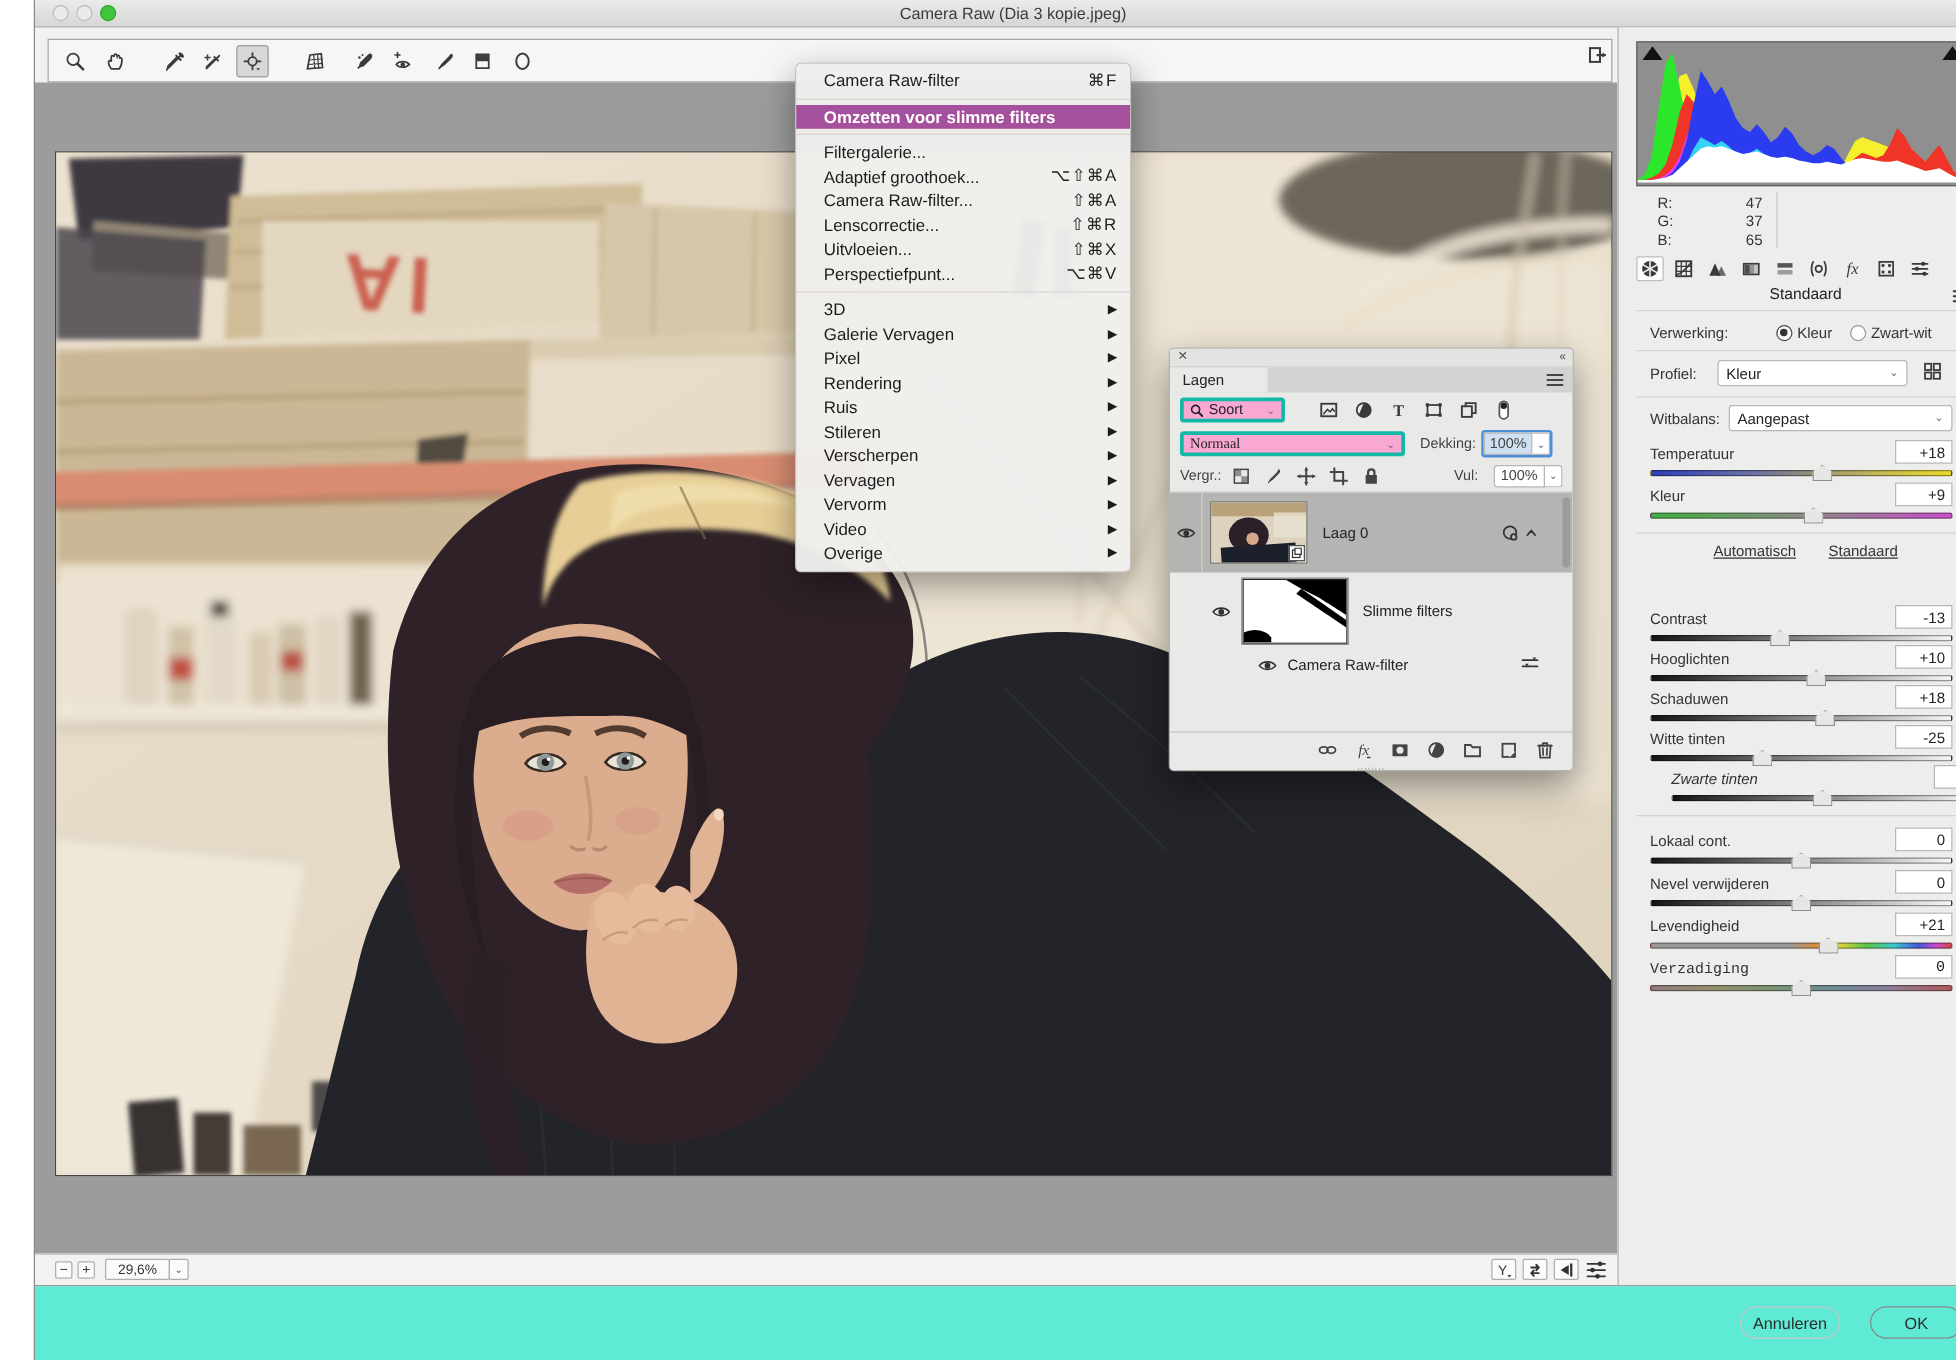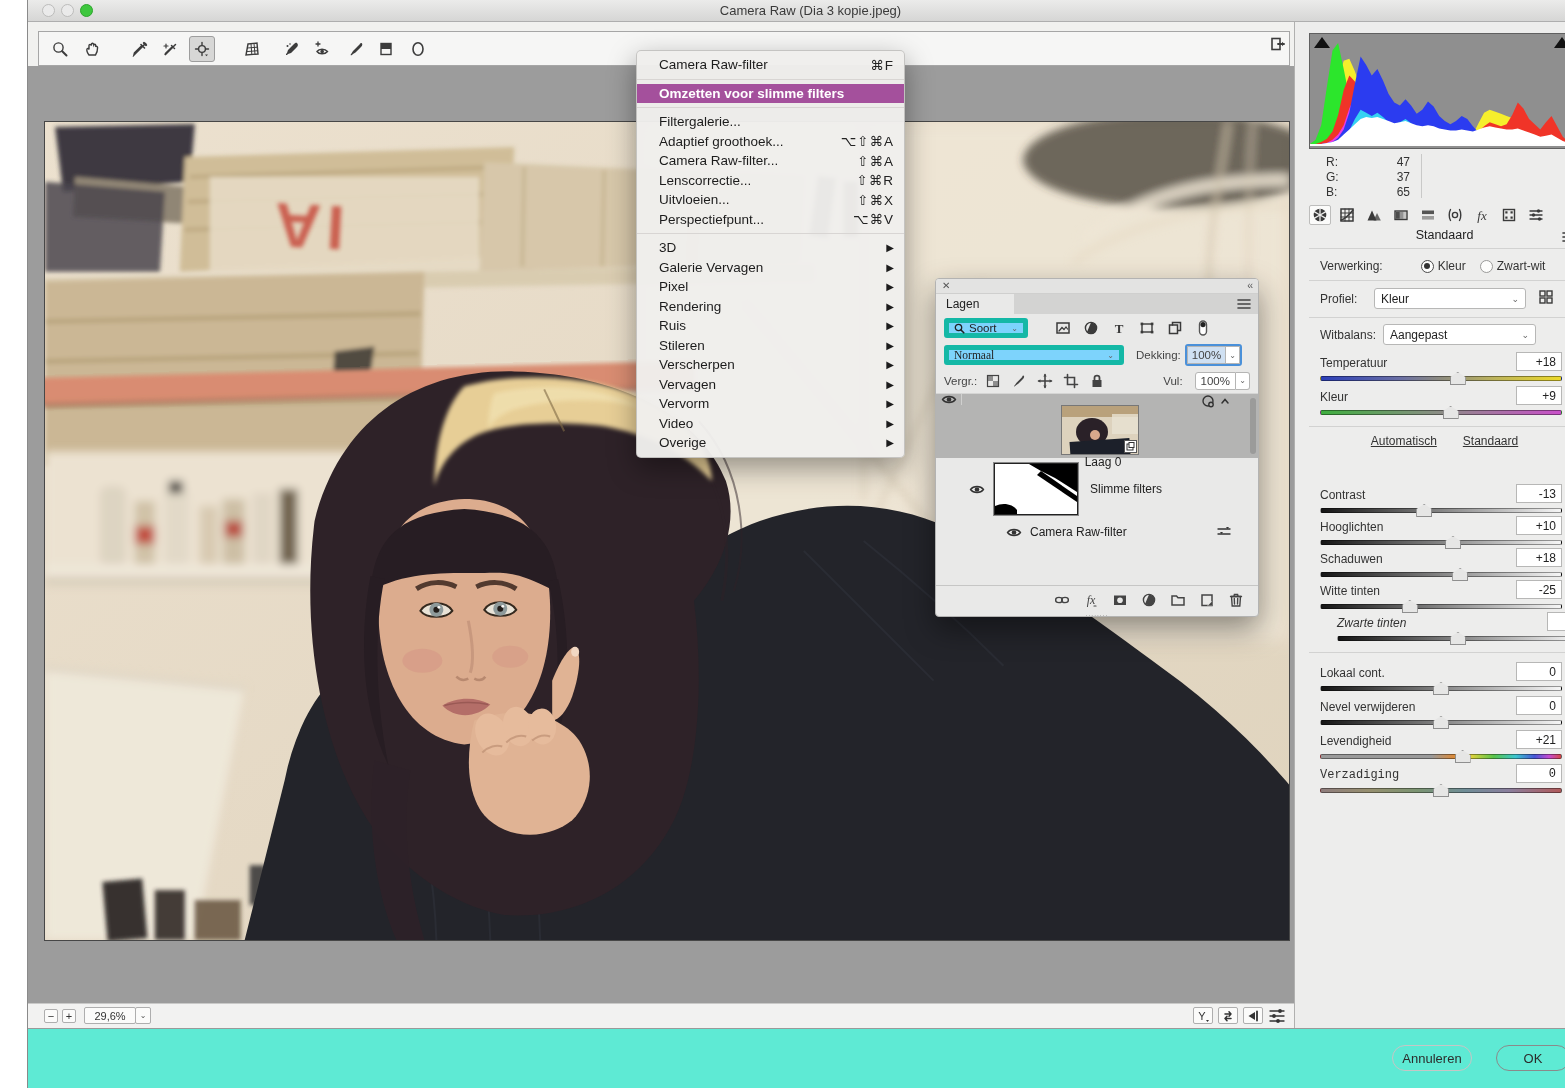--- a/index.html
+++ b/index.html
@@ -81,25 +81,25 @@
   
   #lagen { left:907px; top:278px; width:324px; height:339px; background:#e9e9e8;
     border:1px solid #b3b3b2; border-radius:4px; box-shadow:0 12px 30px rgba(0,0,0,.42); overflow:hidden; }
   #lp-head { height:15px; background:#e3e3e2; border-bottom:1px solid #cfcfce; position:relative;
     font-size:10px; color:#555; }
   #lp-tabs { height:20px; background:#d3d3d2; display:flex; position:relative; }
   #lp-tab { width:78px; background:#e9e9e8; font-size:12px; color:#222; display:flex; align-items:center; padding-left:10px; }
   #lp-filter { height:28px; display:flex; align-items:center; padding:0 8px; gap:9px; color:#3a3a3a; }
   #lp-blend { height:26px; display:flex; align-items:center; padding:0 8px; font-size:11.5px; color:#444; }
   #lp-lock { height:26px; display:flex; align-items:center; padding:0 8px; gap:8px; font-size:11.5px; color:#444; border-bottom:1px solid #d5d5d4; }
-  .lpdd { background:#7dd3fc; border:5px solid #14b8a6; border-radius:3px; height:20px;
+  .lpdd { background:#f9a8d4; border:3px solid #14b8a6; border-radius:3px; height:20px;
     display:flex; align-items:center; font-size:11.5px; color:#222; padding:0 5px; }
   #lp-list { height:152px; background:#e9e9e8; position:relative; }
   .lrow { position:relative; display:flex; align-items:center; }
-  .lrow.sel { background:#b4b4b3;flex-direction:column; }
+  .lrow.sel { background:#b4b4b3; }
   .eyecell { width:26px; display:flex; justify-content:center; color:#333; border-right:1px solid #d0d0cf; align-self:stretch; align-items:center; }
   .lname { font-size:12px; color:#222; margin-left:12px; }
   #lp-footer { height:28px; border-top:1px solid #c6c6c5; display:flex; align-items:center; gap:13px; padding-left:118px; color:#444; }
   #lp-grip { height:8px; display:flex; align-items:center; justify-content:center; color:#9a9a99; font-size:7px; letter-spacing:1px; }
   .scrollthumb { position:absolute; right:2px; top:4px; width:6px; height:56px; background:#9b9b9a; border-radius:3px; }
 
   .ic { display:inline-flex; align-items:center; justify-content:center; }
 </style>
 </head>
 <body>
@@ -579,21 +579,21 @@
             <rect x="9" y="2" width="5" height="5" stroke-width="1.4"></rect>
             <rect x="2" y="9" width="5" height="5" stroke-width="1.4"></rect>
             <rect x="9" y="9" width="5" height="5" stroke-width="1.4"></rect>
           </svg>
         </span>
     </div>
     <div class="hline abs" style="top:295px;"></div>
 
     <div class="abs" style="left:25px;top:302px;width:242px;height:22px;">
       <span class="plabel" style="position:absolute;top:4px;">Witbalans:</span>
-      <span class="dd" style="left:63px;top:0;width:153px;">
+      <span class="dd" style="left:63px;top:0;width:179px;">
         <span>Aangepast</span>
           <span class="chev">⌄</span>
       </span>
     </div>
 
     <div id="wb-sliders"></div>
 
     <div class="hline abs" style="top:404px;"></div>
     <div class="abs" style="left:0;top:412px;width:299px;display:flex;justify-content:center;gap:26px;">
       <span class="linku">Automatisch</span>

